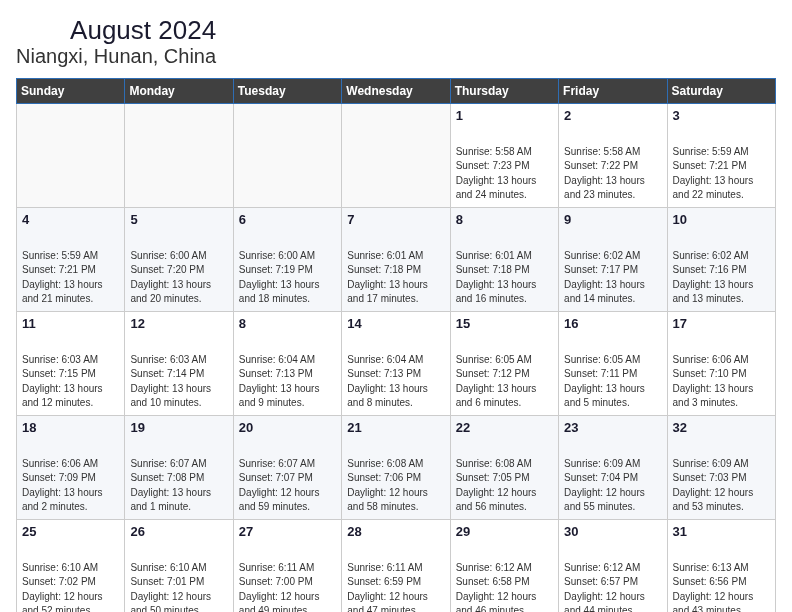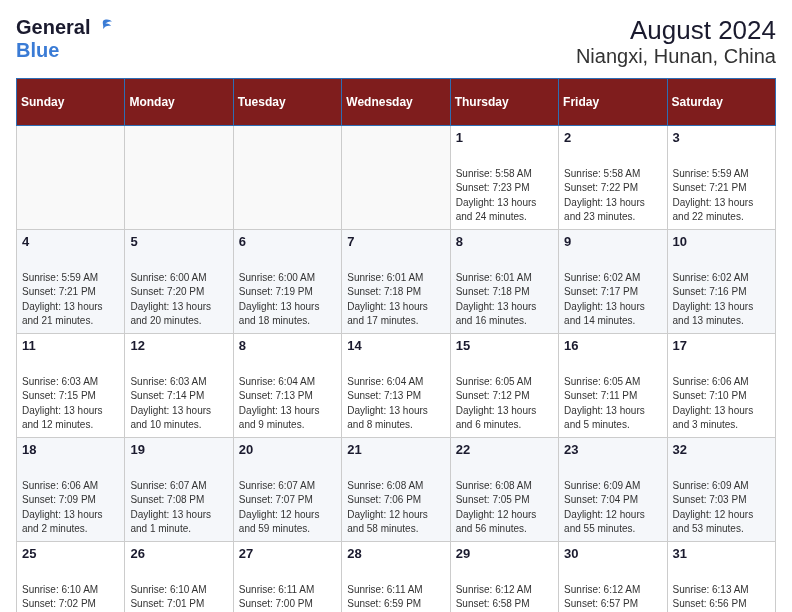--- a/index.html
+++ b/index.html
@@ -33,23 +33,23 @@
     .location {
       font-size: 20px;
       color: #333;
     }
     .calendar-table {
       width: 100%;
       border-collapse: collapse;
       font-size: 10.5px;
     }
     .calendar-table th {
-      background-color: #7f1d1d;
+      background-color: #404040;
       color: #fff;
-      padding: 16px 4px;
+      padding: 5px 4px;
       text-align: left;
       font-size: 12px;
       font-weight: bold;
       border: 1px solid #2e6db4;
     }
     .calendar-table td {
       border: 1px solid #ccc;
       vertical-align: top;
       padding: 4px 5px;
       min-height: 80px;
@@ -91,29 +91,20 @@
       color: #3a7bd5;
     }
     .logo-bird {
       fill: #3a7bd5;
     }
   </style>
 </head>
 <body>
 
 <div class="header">
-  <div class="logo">
-    <div class="logo-wrapper">
-      <span class="logo-general">General</span>
-      <svg width="22" height="22" viewBox="0 0 22 22">
-        <path class="logo-bird" d="M11 4 C13 2, 18 2, 20 5 C18 4, 15 5, 13 7 C15 6, 18 7, 19 9 C16 8, 13 9, 11 12 C12 9, 10 6, 11 4Z" fill="#3a7bd5"></path>
-      </svg>
-    </div>
-    <span class="logo-blue-text">Blue</span>
-  </div>
   <div class="title-block">
     <div class="month-title">August 2024</div>
     <div class="location">Niangxi, Hunan, China</div>
   </div>
 </div>
 
 <table class="calendar-table">
   <thead>
     <tr>
     <th>Sunday</th>

